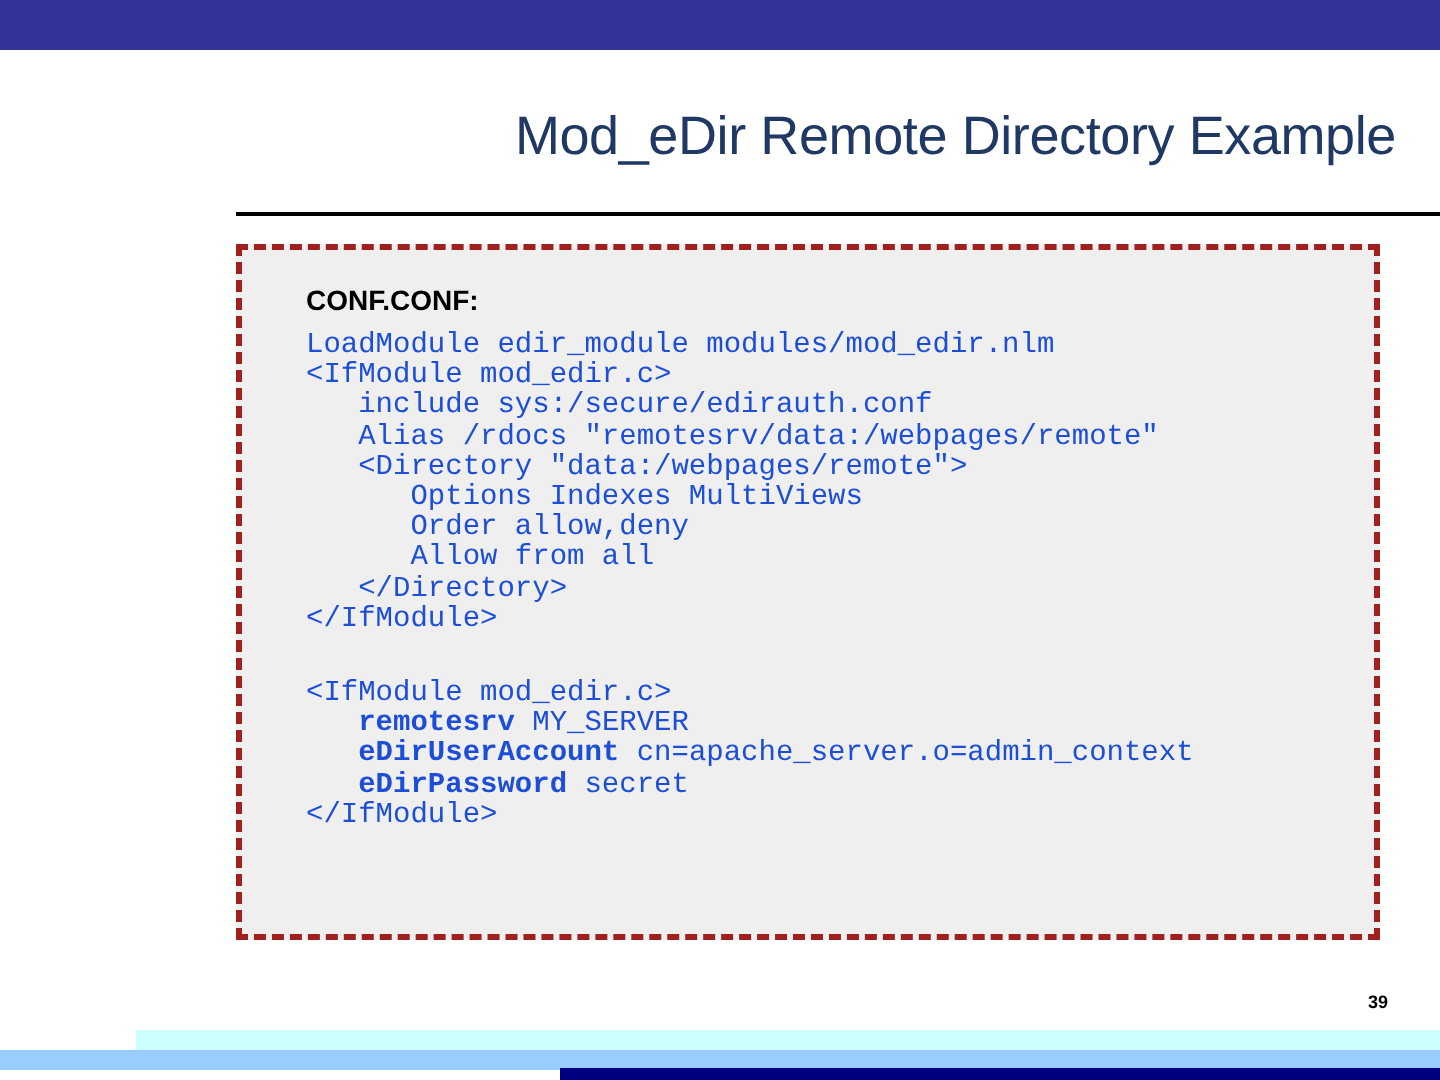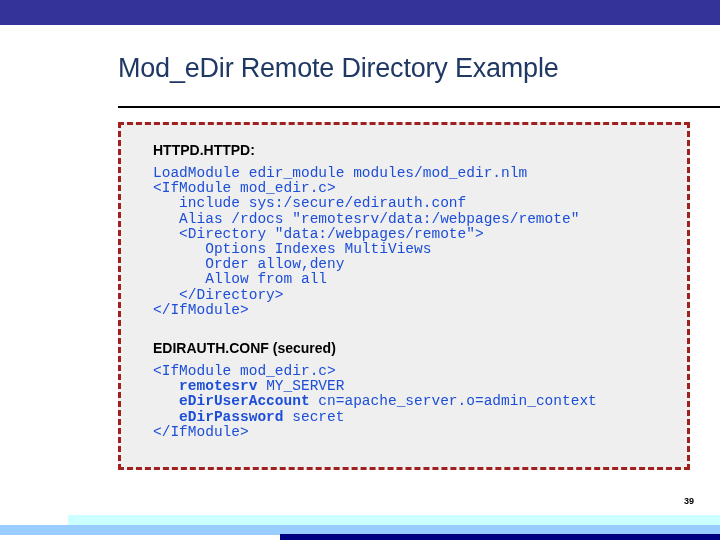--- a/index.html
+++ b/index.html
@@ -29,20 +29,21 @@
   #slide-title {
     position: absolute;
     left: 118px;
     top: 51px;
     width: 580px;
     font-size: 27px;
     line-height: 34px;
     color: #1F3864;
     letter-spacing: -0.2px;
     white-space: nowrap;
+    text-align: right;
   }
 
   
   #title-rule {
     position: absolute;
     left: 118px;
     top: 106px;
     width: 602px;
     height: 0;
     border-top: 2px solid #000000;
@@ -131,35 +132,34 @@
 
 <div id="top-bar"></div>
 
 <div id="slide-title">Mod_eDir Remote Directory Example</div>
 
 <div id="title-rule"></div>
 
 <div id="content-box">
 
   <div class="section" id="section-httpd">
-    <div class="section-heading">HTTPD.HTTPD:</div>
+    <div class="section-heading">CONF.CONF:</div>
     <pre class="code-block">LoadModule edir_module modules/mod_edir.nlm
 &lt;IfModule mod_edir.c&gt;
    include sys:/secure/edirauth.conf
    Alias /rdocs "remotesrv/data:/webpages/remote"
    &lt;Directory "data:/webpages/remote"&gt;
       Options Indexes MultiViews
       Order allow,deny
       Allow from all
    &lt;/Directory&gt;
 &lt;/IfModule&gt;</pre>
   </div>
 
   <div class="section" id="section-edirauth">
-    <div class="section-heading">EDIRAUTH.CONF (secured)</div>
     <pre class="code-block">&lt;IfModule mod_edir.c&gt;
    <span class="kw">remotesrv</span> MY_SERVER
    <span class="kw">eDirUserAccount</span> cn=apache_server.o=admin_context
    <span class="kw">eDirPassword</span> secret
 &lt;/IfModule&gt;</pre>
   </div>
 
 </div>
 
 <div id="page-number">39</div>

